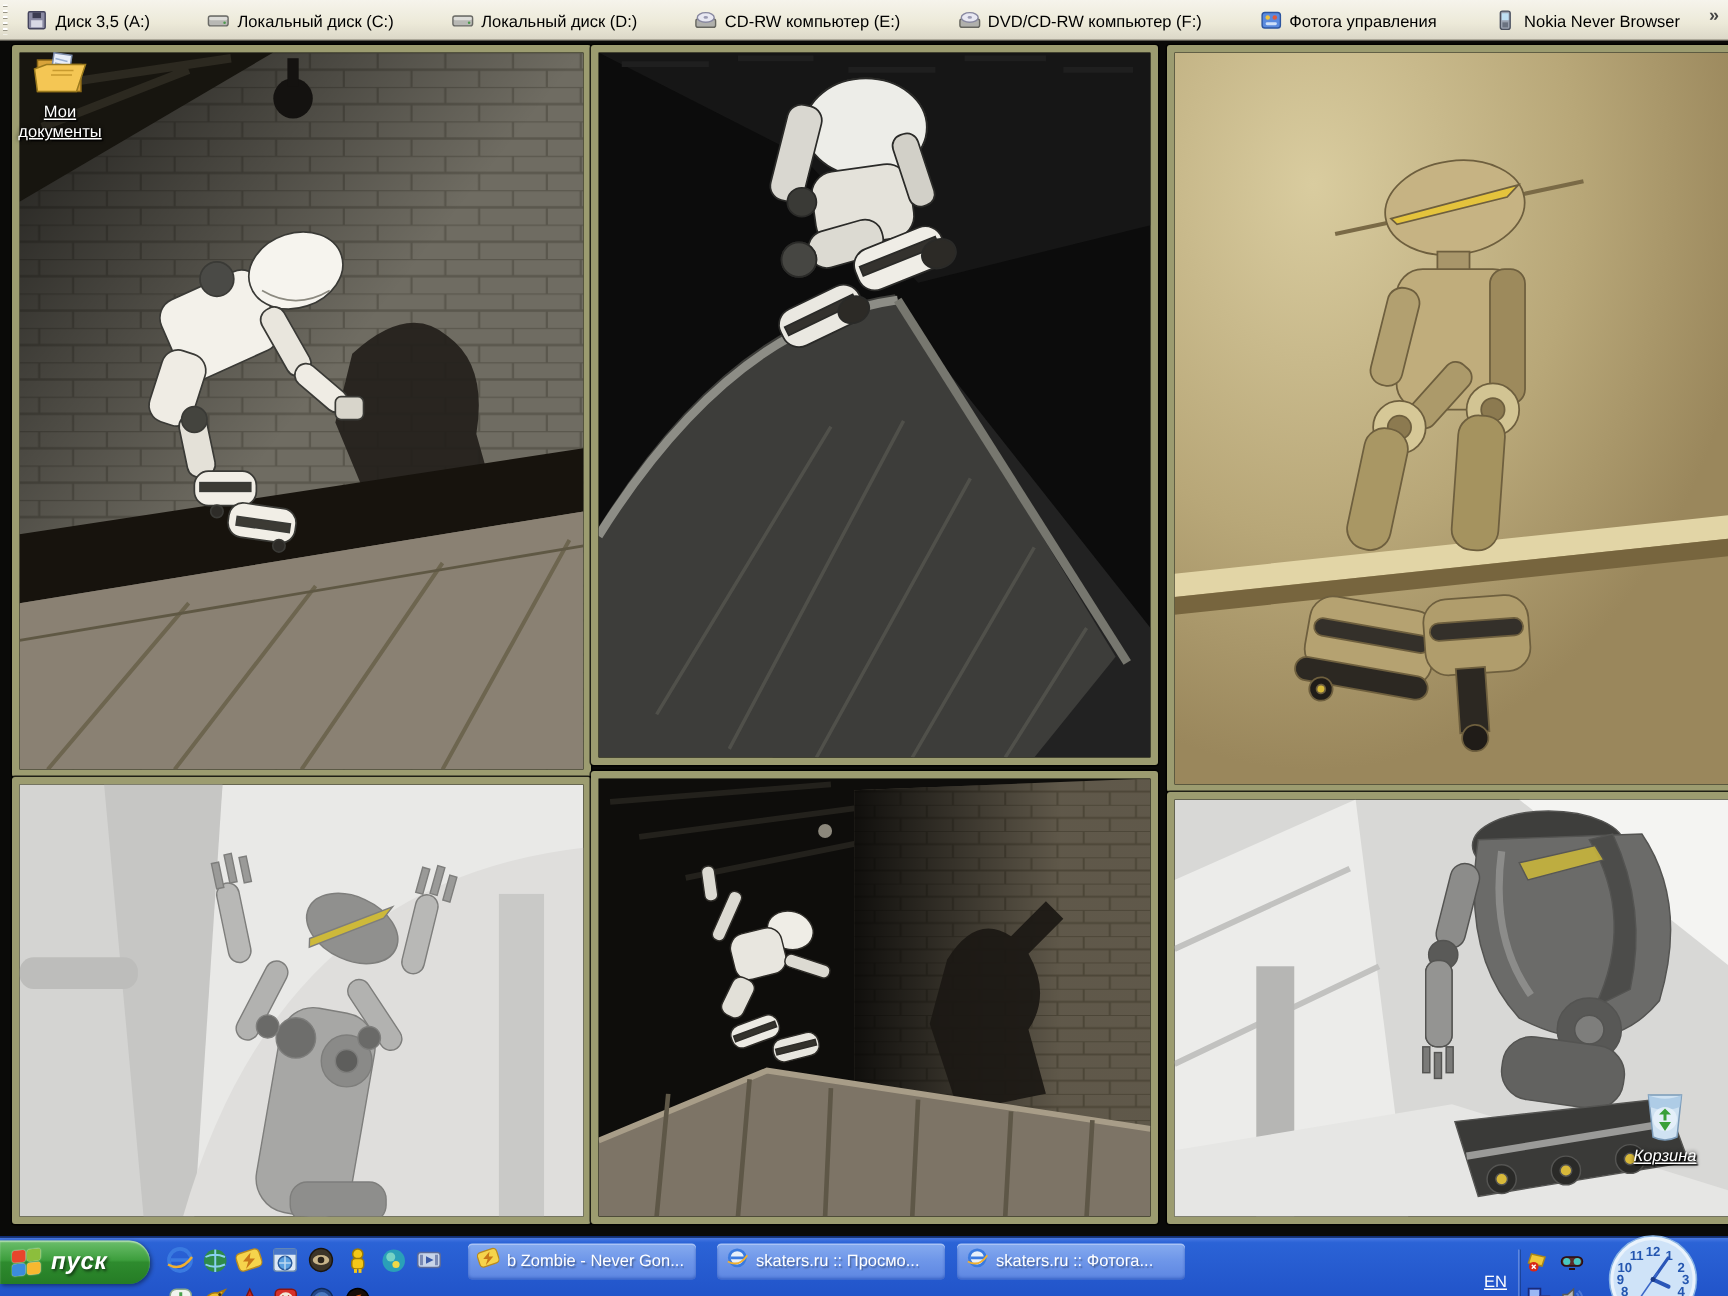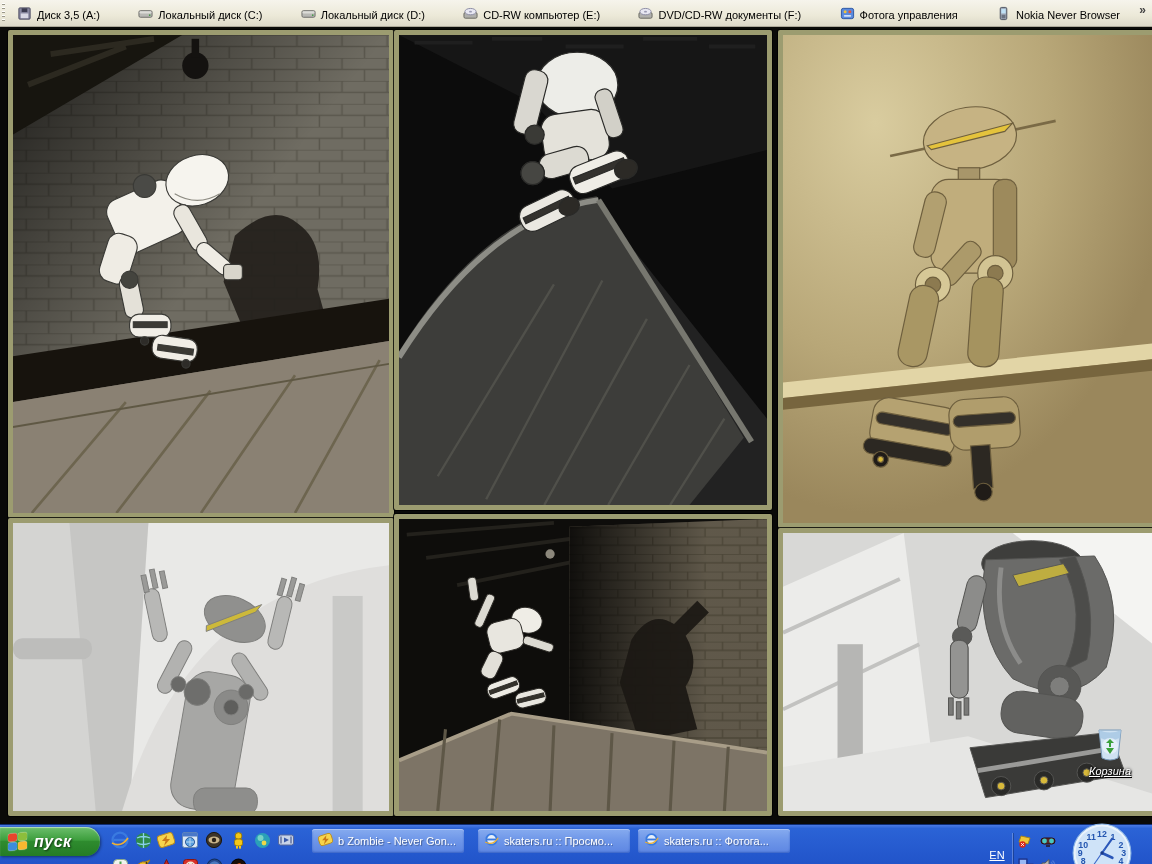--- a/index.html
+++ b/index.html
@@ -124,21 +124,21 @@
     </div>
 
     <div class="tb-item">
       <span>
           <svg width="15" height="15" viewBox="0 0 16 16">
             <rect x="1" y="7" width="14" height="6" rx="1.5" fill="#b0b0ac" stroke="#66665f"></rect>
             <ellipse cx="8" cy="6" rx="6" ry="3.4" fill="#e8e8f2" stroke="#8888a0"></ellipse>
             <ellipse cx="8" cy="6" rx="1.6" ry="1" fill="#9a9ab2"></ellipse>
           </svg>
         </span>
-      <span class="lbl">DVD/CD-RW документы (F:)</span>
+      <span class="lbl">DVD/CD-RW компьютер (F:)</span>
     </div>
 
     <div class="tb-item">
       <span>
           <svg width="15" height="15" viewBox="0 0 16 16">
             <rect x="1.5" y="2.5" width="13" height="11" rx="2" fill="#5a8ade" stroke="#2c55a0"></rect>
             <circle cx="5.5" cy="6" r="1.6" fill="#f0c23c"></circle>
             <circle cx="10.5" cy="6" r="1.6" fill="#e05a3c"></circle>
             <rect x="4" y="9.5" width="8" height="2" rx="1" fill="#cfe0f8"></rect>
           </svg>
@@ -421,20 +421,32 @@
             <circle cx="112" cy="132" r="2" fill="#d8b93a"></circle>
           <circle cx="134" cy="129" r="5" fill="#2a2a28"></circle>
             <circle cx="134" cy="129" r="2" fill="#d8b93a"></circle>
           <circle cx="156" cy="125" r="5" fill="#2a2a28"></circle>
             <circle cx="156" cy="125" r="2" fill="#d8b93a"></circle>
         </g>
       </g>
     </svg>
   </div>
 
+  <div class="desk-icon" style="left:4px;top:6px;">
+    <div class="ic">
+      <svg width="38" height="34" viewBox="0 0 38 34">
+        <path d="M4,8 h12 l3,3 h14 v18 H4 z" fill="#d8a33a" stroke="#8a6716"></path>
+        <rect x="14" y="4" width="12" height="14" fill="#e8eef8" stroke="#7a8aa8" transform="rotate(8 20 11)"></rect>
+        <path d="M16,7 l8,2 M15.6,10 l8,2" stroke="#9ab0d0" stroke-width="1.2"></path>
+        <path d="M2,14 L10,11 h26 l-6,18 H4 z" fill="#f4c654" stroke="#9a7a1e"></path>
+        <path d="M14,15 h14 M13,18 h14" stroke="#c89a2e" stroke-width="1"></path>
+      </svg>
+    </div>
+    <div class="cap">Мои документы</div>
+  </div>
 
 
   <div class="desk-icon" style="left:1072px;top:700px;width:76px;font-style:italic;">
     <div class="ic">
       <svg width="32" height="36" viewBox="0 0 32 36">
         <path d="M5,4 h22 l-3,28 q-8,4 -16,0 z" fill="#cfe2f2" stroke="#7a9ab8"></path>
         <path d="M5,4 q11,5 22,0 l-1,8 q-10,4 -20,0 z" fill="#a8c8e4" opacity=".85"></path>
         <circle cx="16" cy="20" r="8" fill="#e8f2fa" opacity=".8"></circle>
         <path d="M12,17 l4,-4 4,4 h-3 v4 h-2 v-4 z M12,22 h8 l-4,6 z" fill="#3aa03a"></path>
       </svg>

